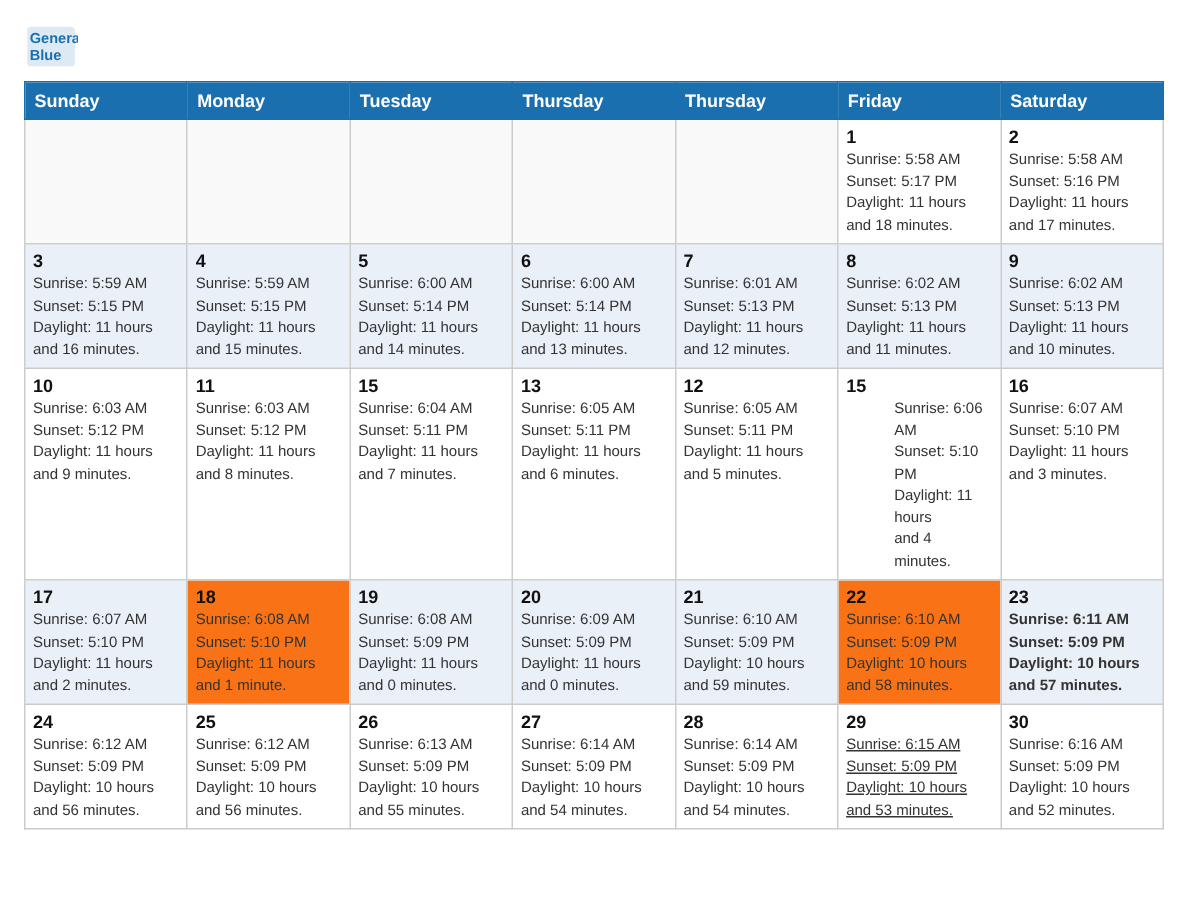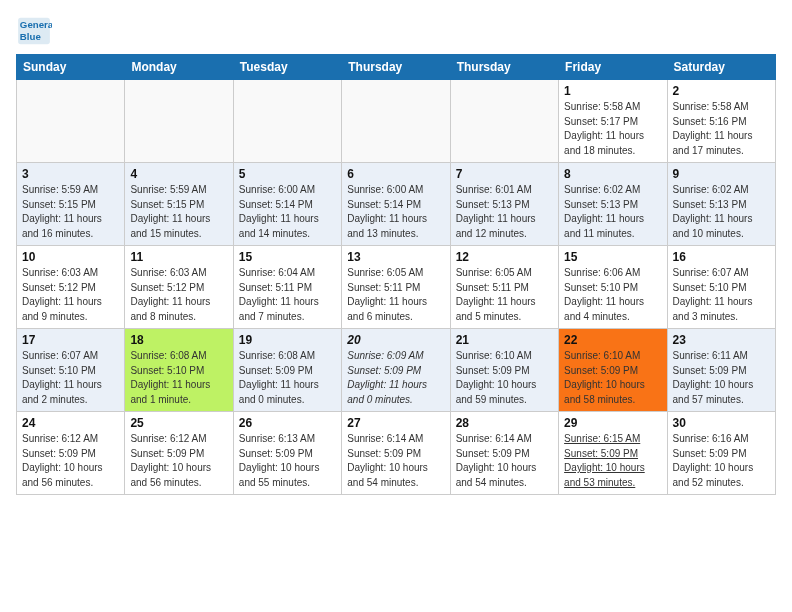--- a/index.html
+++ b/index.html
@@ -218,56 +218,56 @@
         </td>
         <td>
           <div class="day-num">12</div>
           <div class="day-detail" style="white-space: pre-line;">Sunrise: 6:05 AM
 Sunset: 5:11 PM
 Daylight: 11 hours
 and 5 minutes.</div>
         </td>
         <td>
           <div class="day-num">15</div>
-          <div class="day-detail" style="white-space: pre-line;">Sunrise: 6:06 AM
+          <div class="day-detail" style="white-space: pre-line; margin-left: 32px;">Sunrise: 6:06 AM
 Sunset: 5:10 PM
 Daylight: 11 hours
 and 4 minutes.</div>
         </td>
         <td>
           <div class="day-num">16</div>
           <div class="day-detail" style="white-space: pre-line;">Sunrise: 6:07 AM
 Sunset: 5:10 PM
 Daylight: 11 hours
 and 3 minutes.</div>
         </td>
       </tr>
       <tr>
         <td style="background: rgb(234, 240, 248);">
           <div class="day-num">17</div>
           <div class="day-detail" style="white-space: pre-line;">Sunrise: 6:07 AM
 Sunset: 5:10 PM
 Daylight: 11 hours
 and 2 minutes.</div>
         </td>
-        <td style="background: #bef264;">
+        <td style="background: #f97316;">
           <div class="day-num">18</div>
           <div class="day-detail" style="white-space: pre-line;">Sunrise: 6:08 AM
 Sunset: 5:10 PM
 Daylight: 11 hours
 and 1 minute.</div>
         </td>
         <td style="background: rgb(234, 240, 248);">
           <div class="day-num">19</div>
           <div class="day-detail" style="white-space: pre-line;">Sunrise: 6:08 AM
 Sunset: 5:09 PM
 Daylight: 11 hours
 and 0 minutes.</div>
         </td>
-        <td style="background: rgb(234, 240, 248); font-style: italic;">
+        <td style="background: rgb(234, 240, 248);">
           <div class="day-num">20</div>
           <div class="day-detail" style="white-space: pre-line;">Sunrise: 6:09 AM
 Sunset: 5:09 PM
 Daylight: 11 hours
 and 0 minutes.</div>
         </td>
         <td style="background: rgb(234, 240, 248);">
           <div class="day-num">21</div>
           <div class="day-detail" style="white-space: pre-line;">Sunrise: 6:10 AM
 Sunset: 5:09 PM
@@ -276,21 +276,21 @@
         </td>
         <td style="background: #f97316;">
           <div class="day-num">22</div>
           <div class="day-detail" style="white-space: pre-line;">Sunrise: 6:10 AM
 Sunset: 5:09 PM
 Daylight: 10 hours
 and 58 minutes.</div>
         </td>
         <td style="background: rgb(234, 240, 248);">
           <div class="day-num">23</div>
-          <div class="day-detail" style="white-space: pre-line;">Sunrise: 6:11 AM
+          <div class="day-detail" style="white-space: pre-line; font-weight: bold;">Sunrise: 6:11 AM
 Sunset: 5:09 PM
 Daylight: 10 hours
 and 57 minutes.</div>
         </td>
       </tr>
       <tr>
         <td>
           <div class="day-num">24</div>
           <div class="day-detail" style="white-space: pre-line;">Sunrise: 6:12 AM
 Sunset: 5:09 PM

